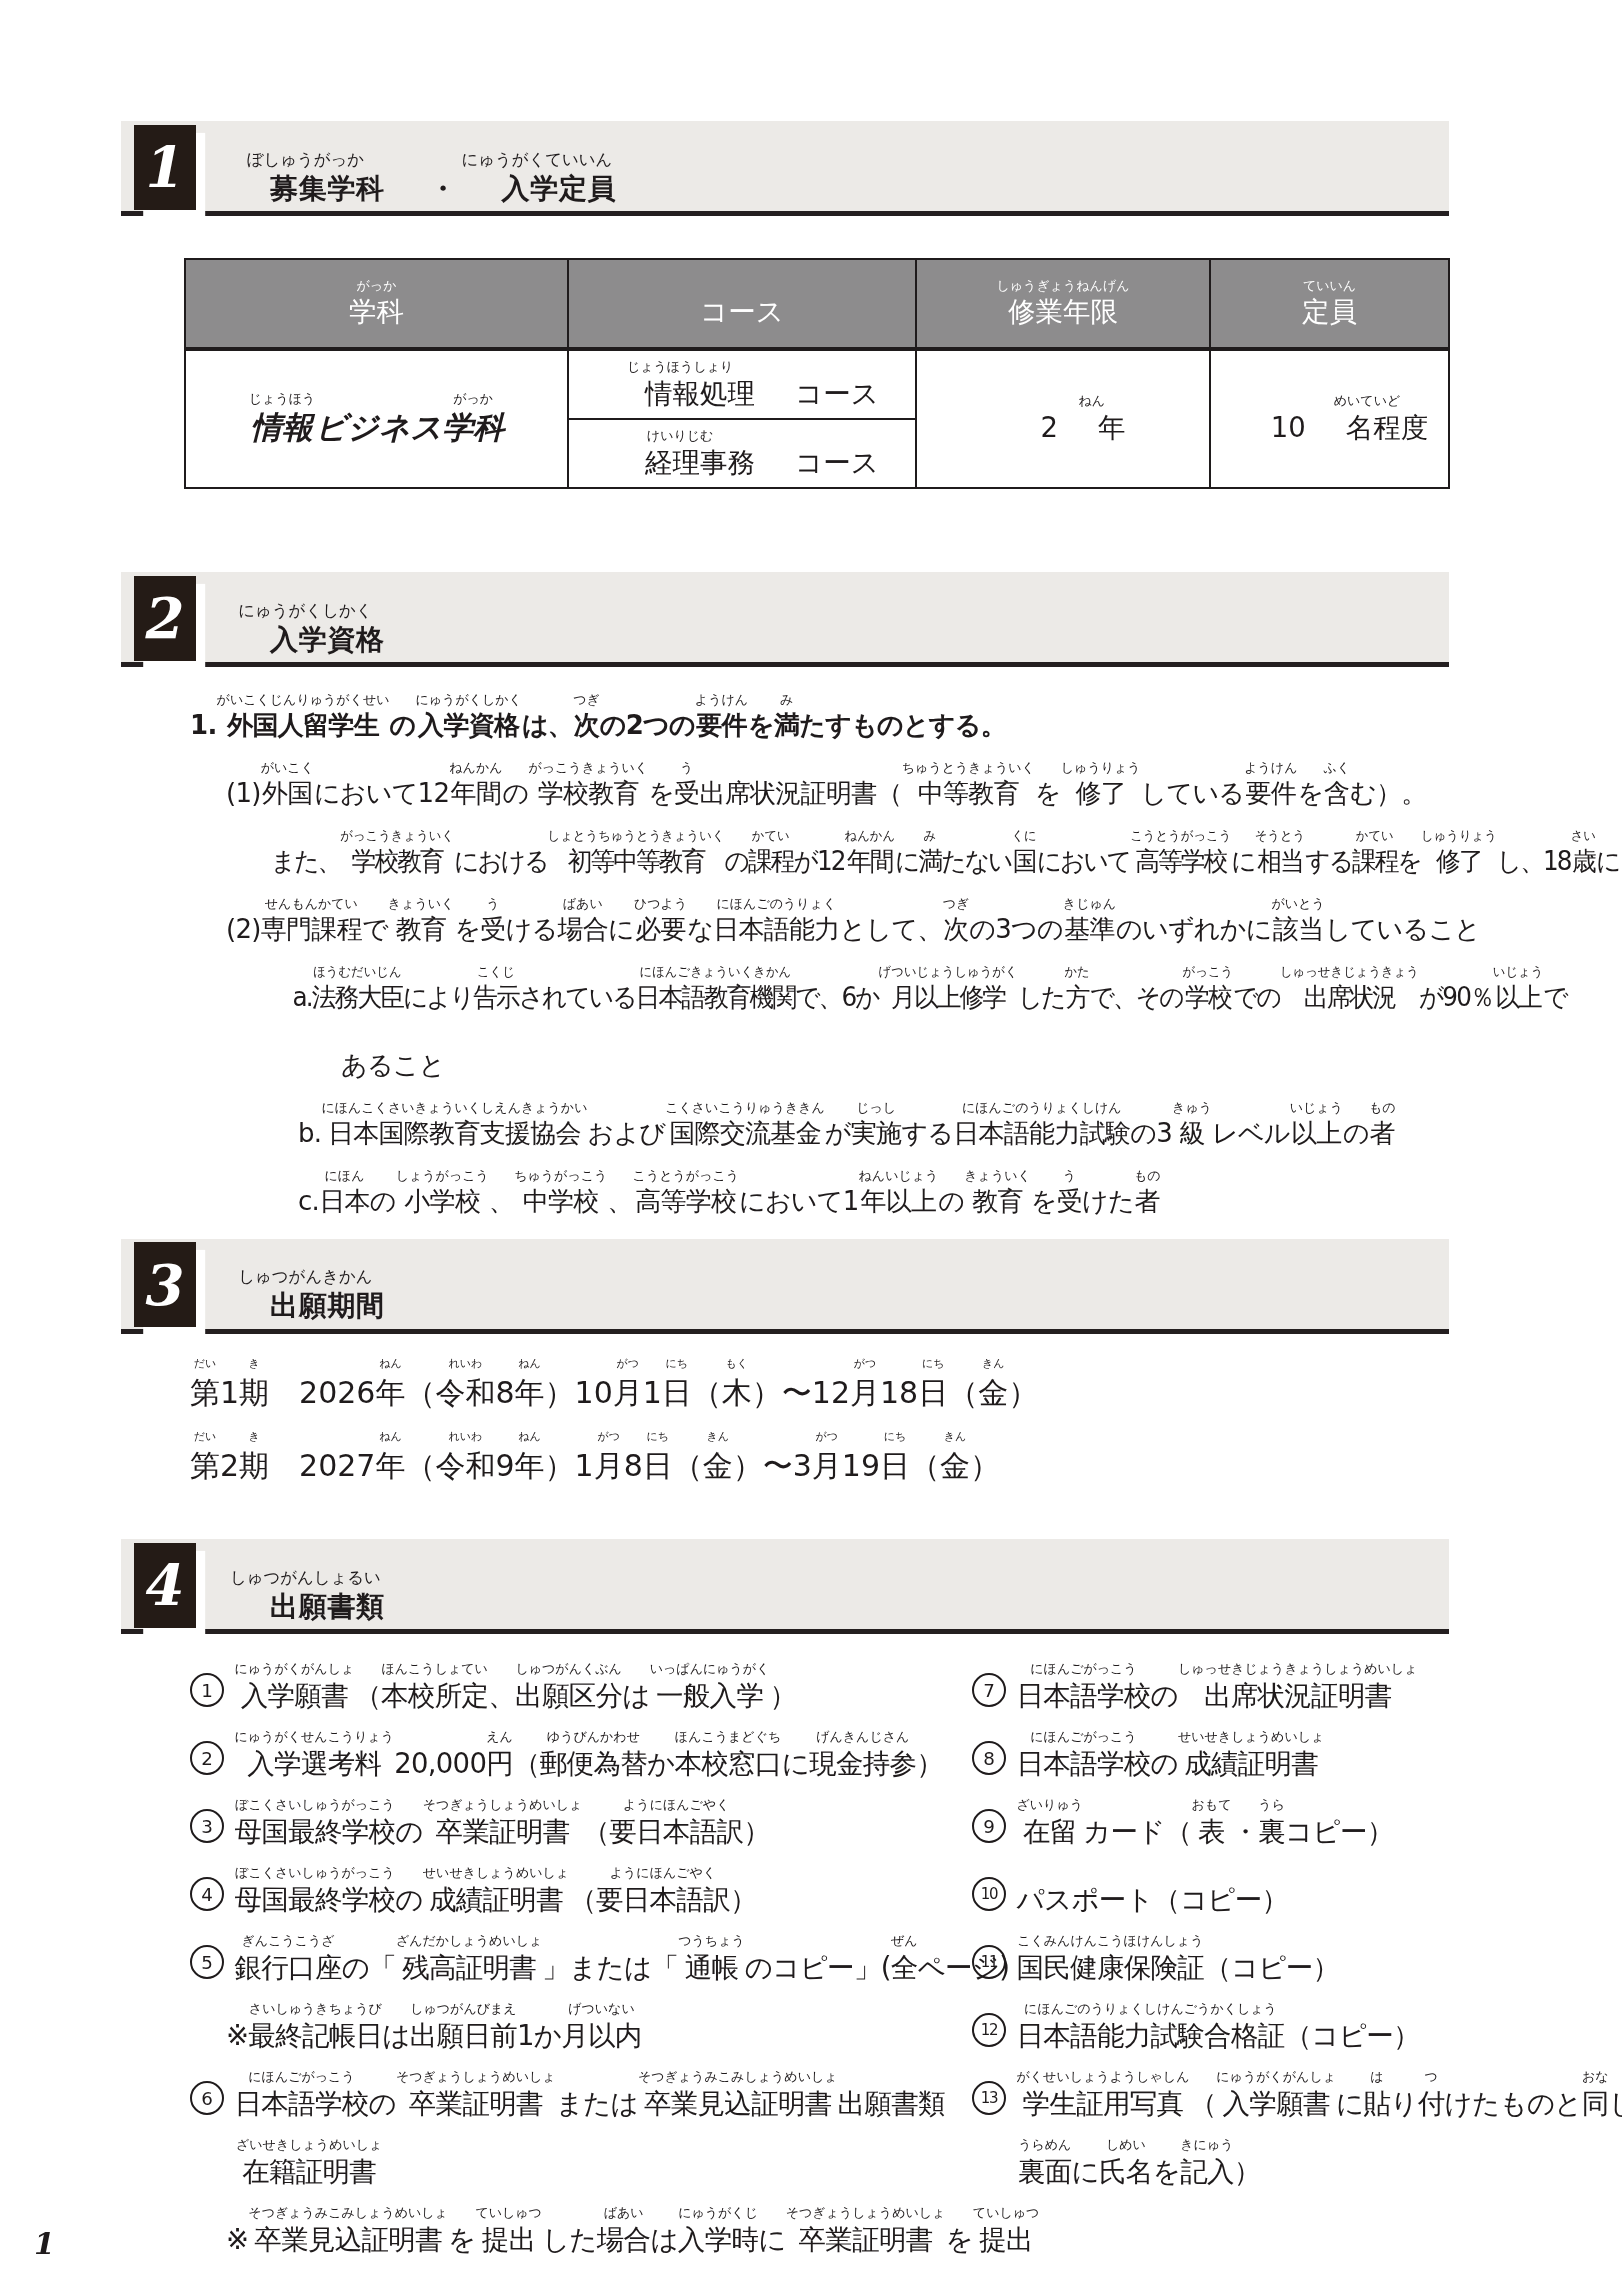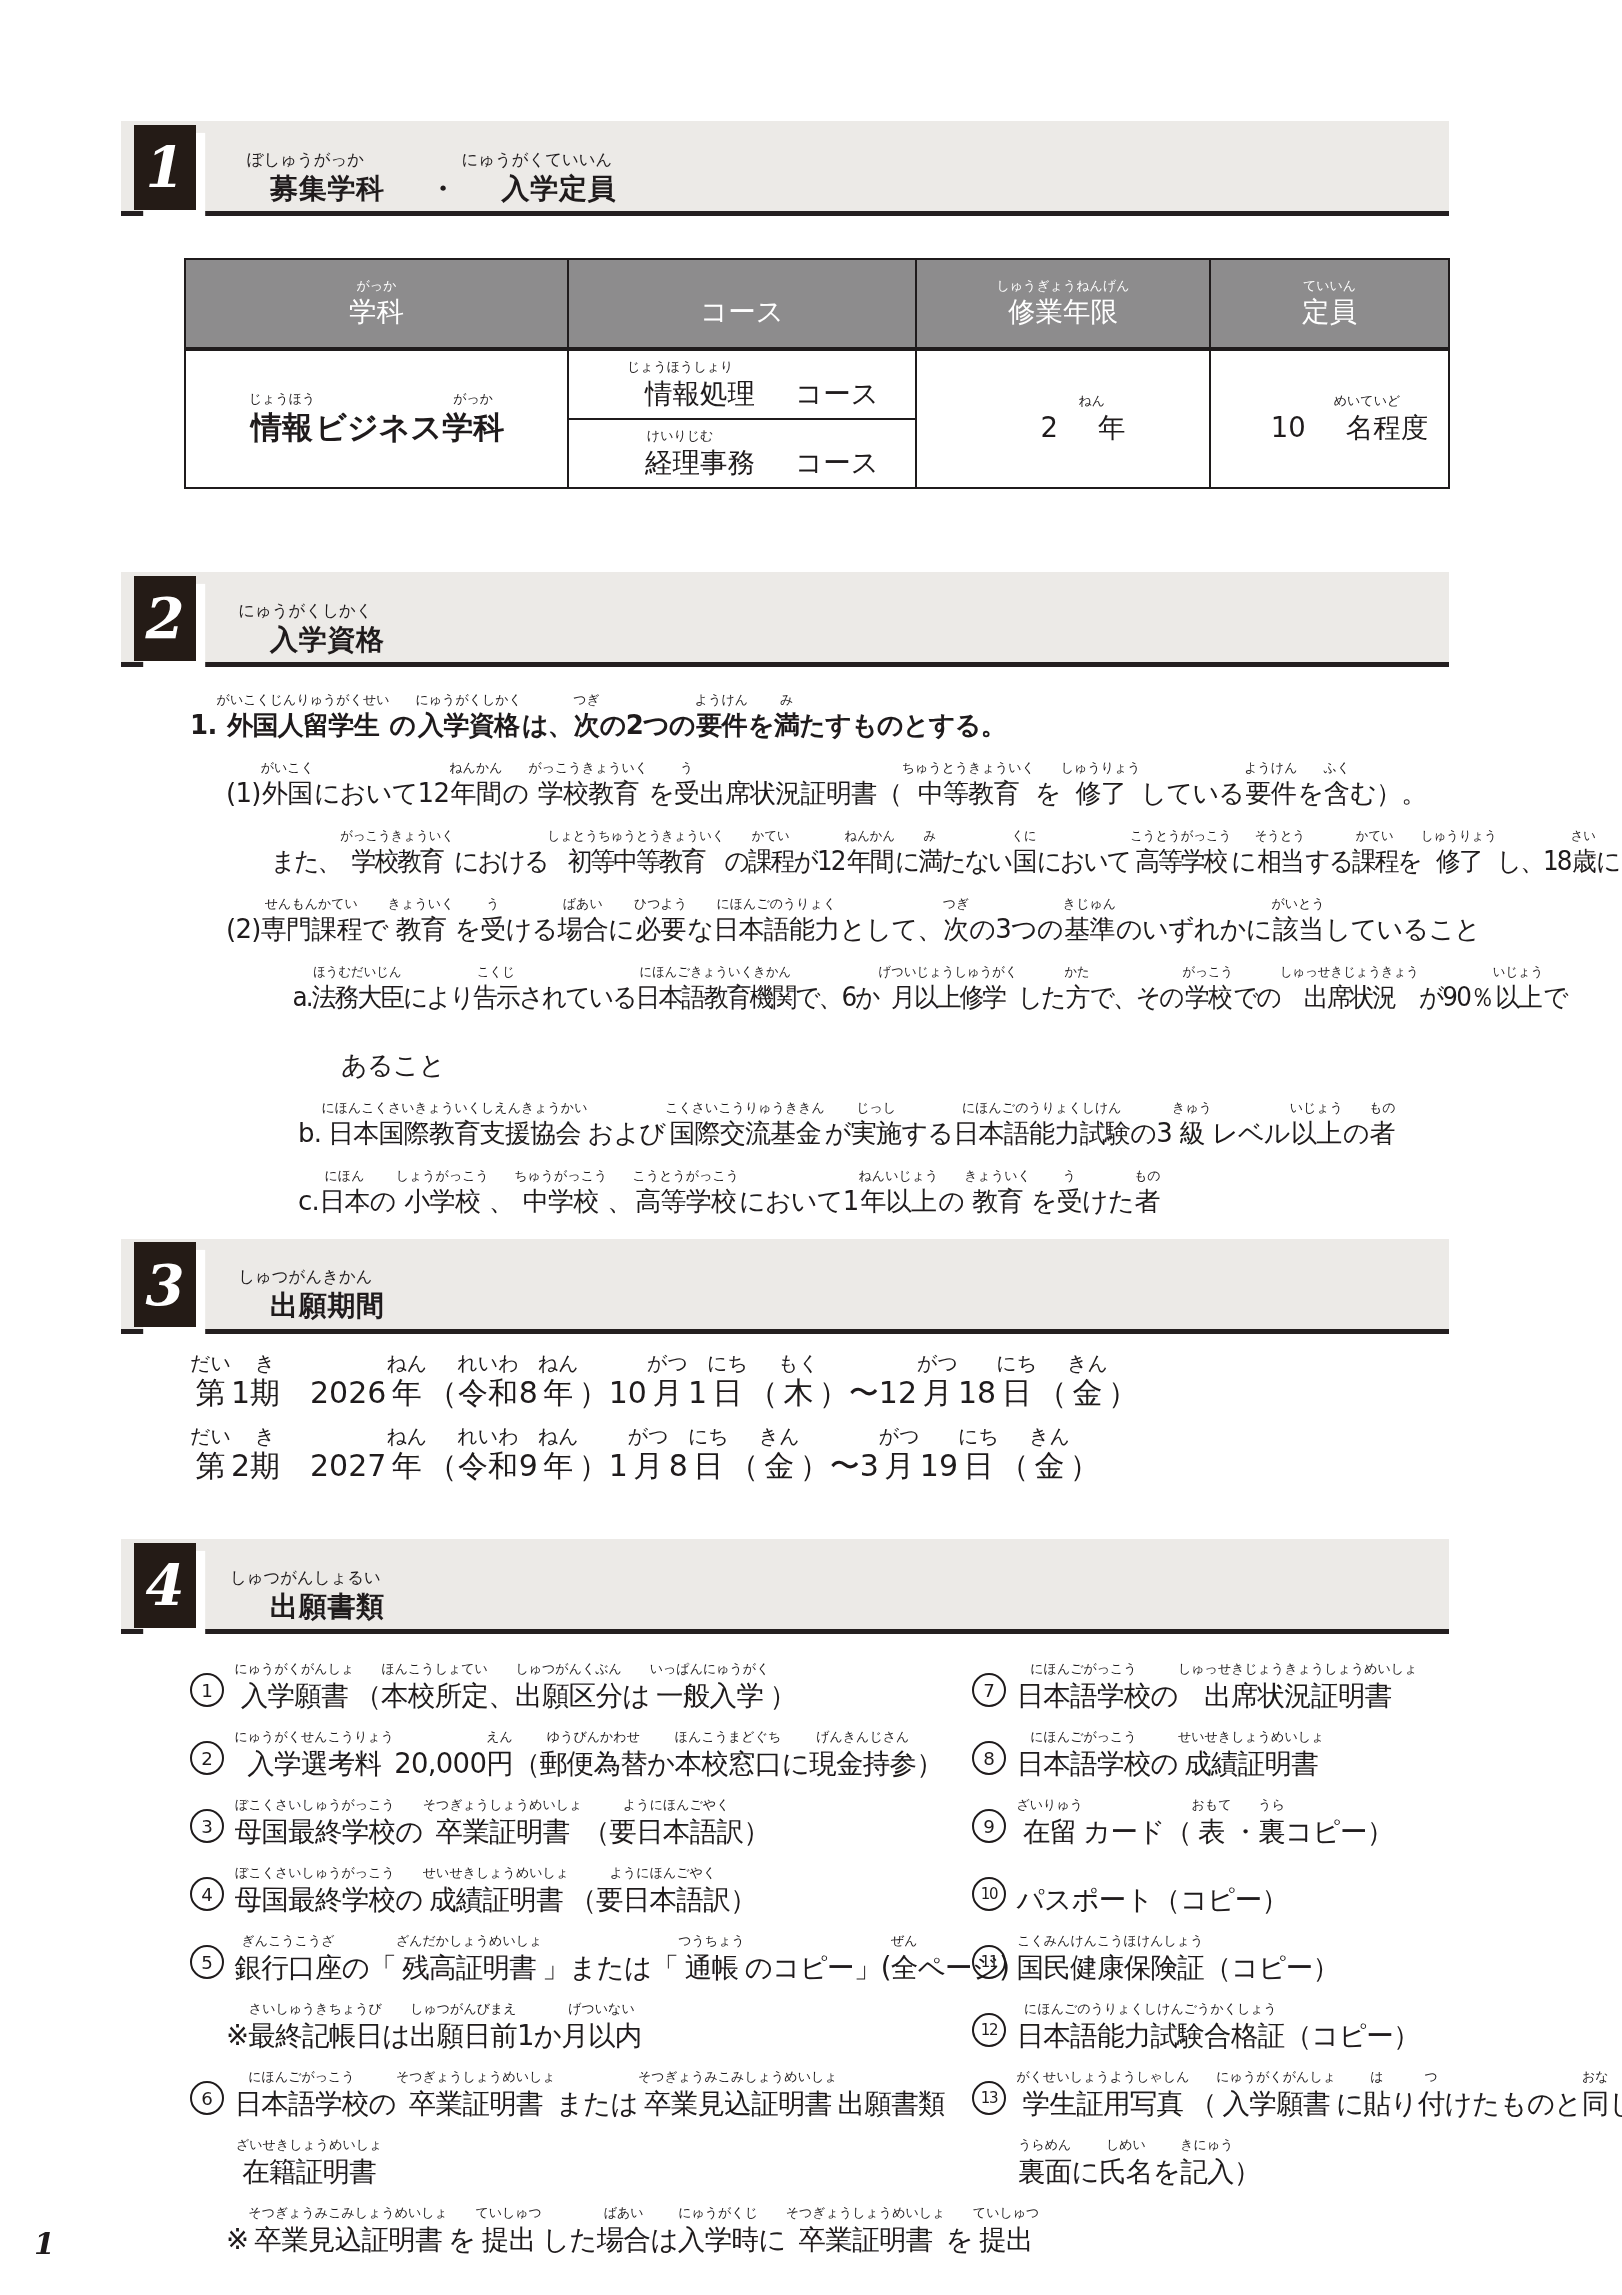--- a/index.html
+++ b/index.html
@@ -26,39 +26,39 @@
   .rt{display:block;font-size:13px;height:17px;line-height:15.7px;text-align:center;}
   .rb{display:block;font-size:26px;line-height:1.25;}
 
   
   .dtable{margin:42px 0 0 63px;border-collapse:collapse;border:2.6px solid #1F1B1C;width:1265px;table-layout:fixed;}
   .dtable th{background:#8D8C8D;color:#fff;border:2px solid #1F1B1C;border-bottom:4.6px solid #1F1B1C;
              height:85px;font-weight:normal;text-align:center;vertical-align:middle;}
   .dtable td{border:2px solid #1F1B1C;height:65px;text-align:center;vertical-align:middle;}
   .dtable th .rb{font-size:27.5px;}
   .dtable th .rt{color:#fff;height:15.7px;}
-  .dept .rb{font-size:31px;font-weight:bold;}
+  .dept .rb{font-size:31px;font-weight:bold;font-style:italic;}
   .cell .rb{font-size:27.5px;margin-left:40px;}
 
   
   .rline{height:68px;display:flex;align-items:flex-end;white-space:nowrap;}
   .qual{padding:6.5px 0 0 69px;}
   .qual .rb{font-size:26px;letter-spacing:-0.7px;}
   .bold .rb{font-weight:bold;}
   .tight{transform:scaleX(0.95);transform-origin:left bottom;}
   .tight .rb{letter-spacing:-2px;}
   .lv2{padding-left:36px;}
   .lv2c{padding-left:85px;}
   .lv3{padding-left:108px;}
   .lv3c{padding-left:151px;}
 
   .period{padding:5.2px 0 0 69px;}
   .period .rline{height:73px;}
   .period .rb{font-size:30px;}
-  .period .rt{font-size:20px;height:18.3px;}
+  .period .rt{font-size:11px;height:18.3px;}
 
   
   .docs{display:flex;padding:10.5px 0 0 69px;}
   .col-left{width:782px;flex:none;}
   .col-right{width:609px;flex:none;}
   .docs .rb{font-size:27.5px;letter-spacing:-0.7px;}
   .d1{padding-left:36px;}
   .d2{padding-left:46px;}
   .circ{width:30px;height:30px;border:2px solid #1F1B1C;border-radius:50%;display:flex;align-items:center;
         justify-content:center;font-size:18.3px;flex:none;margin:0 10.5px 5.2px 0;}

